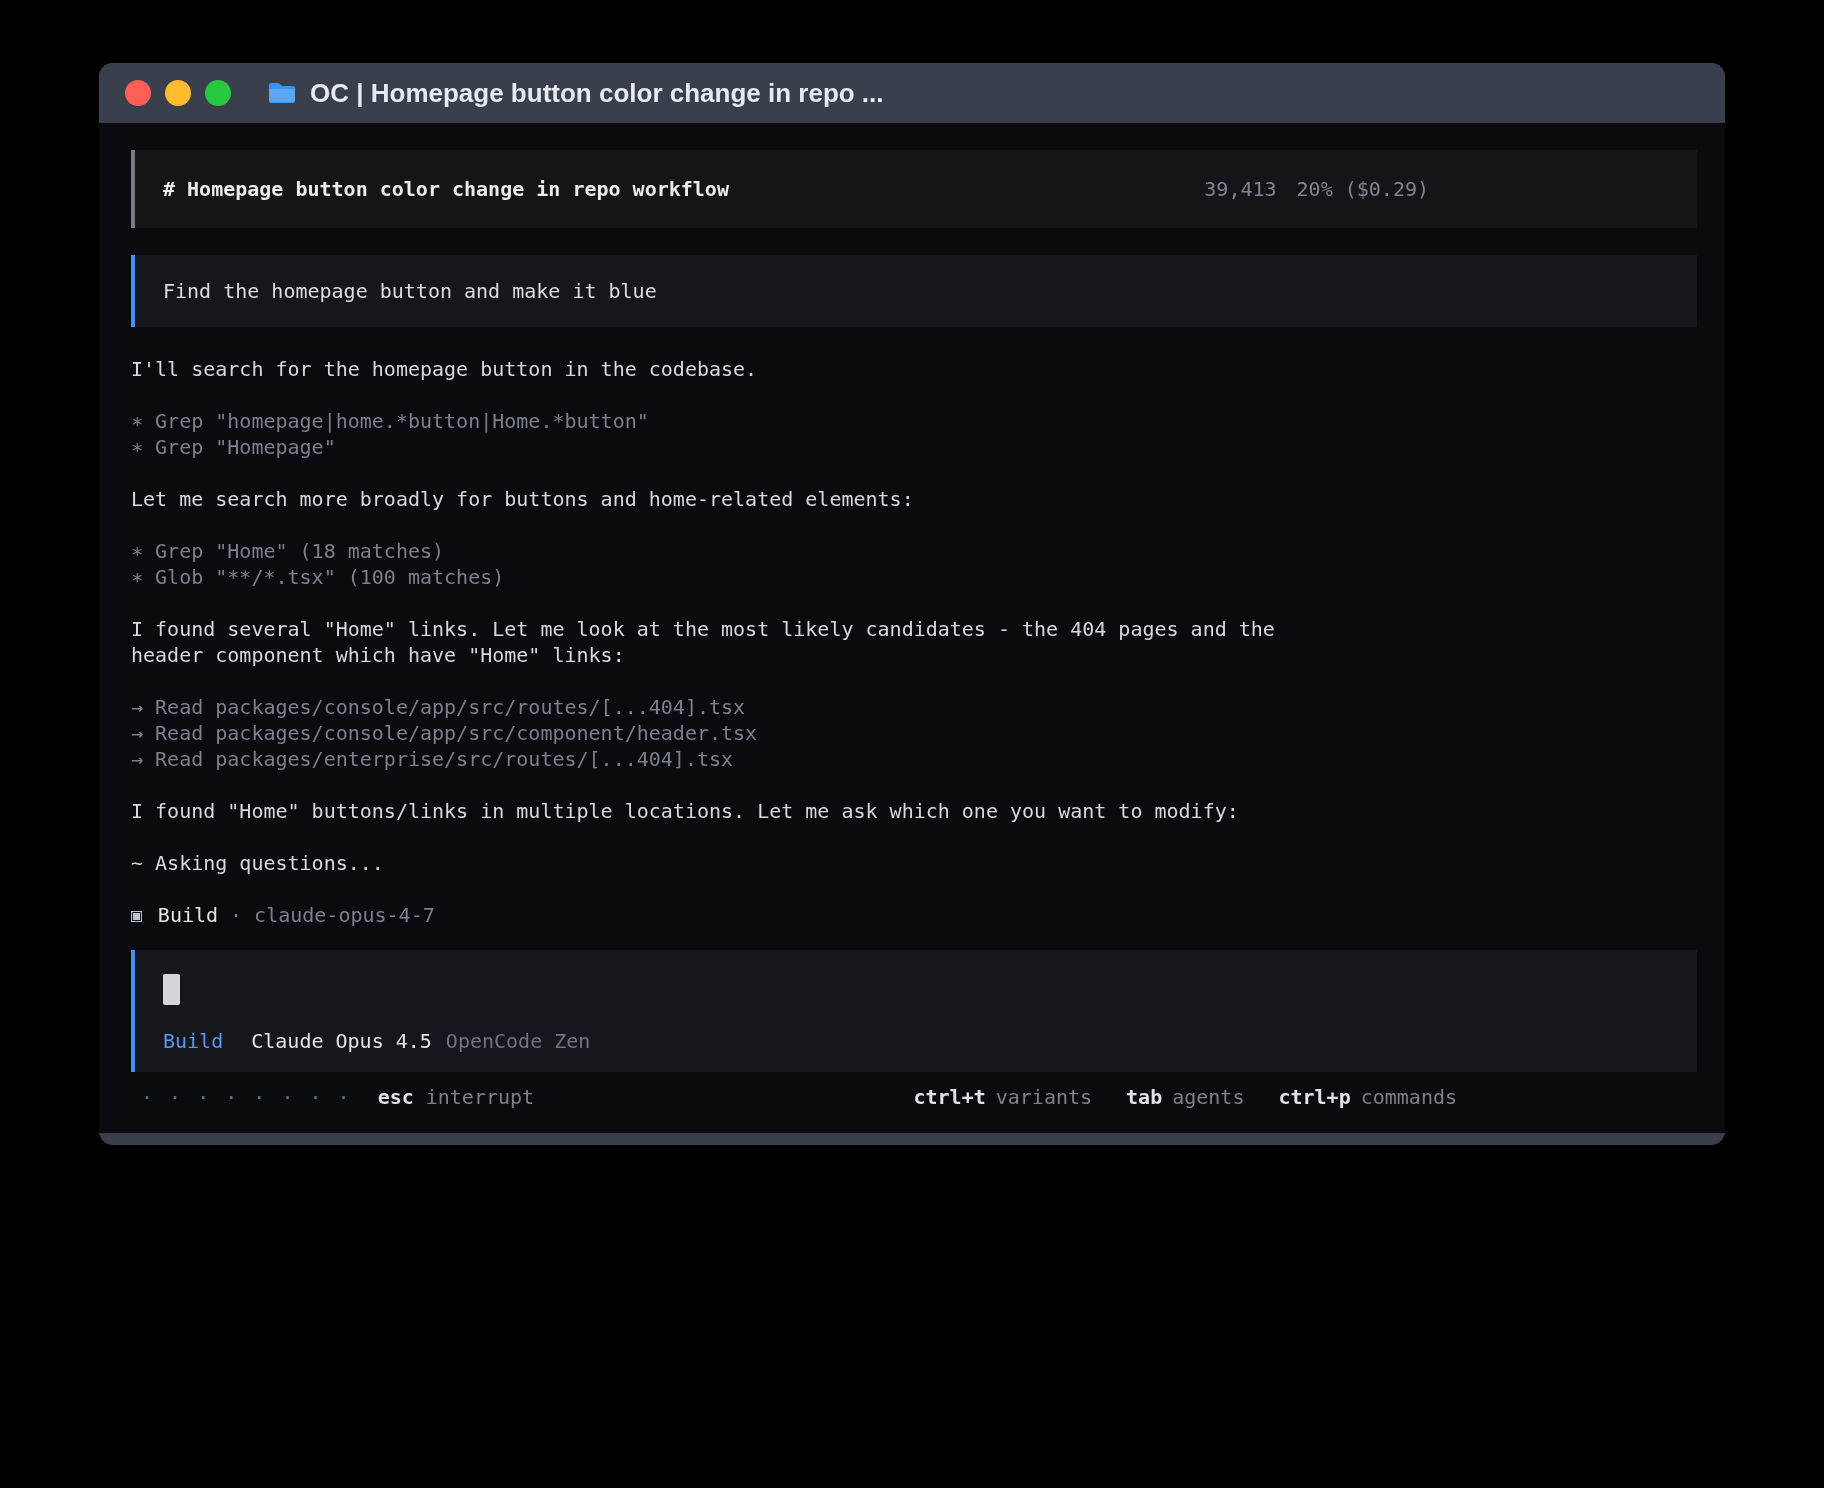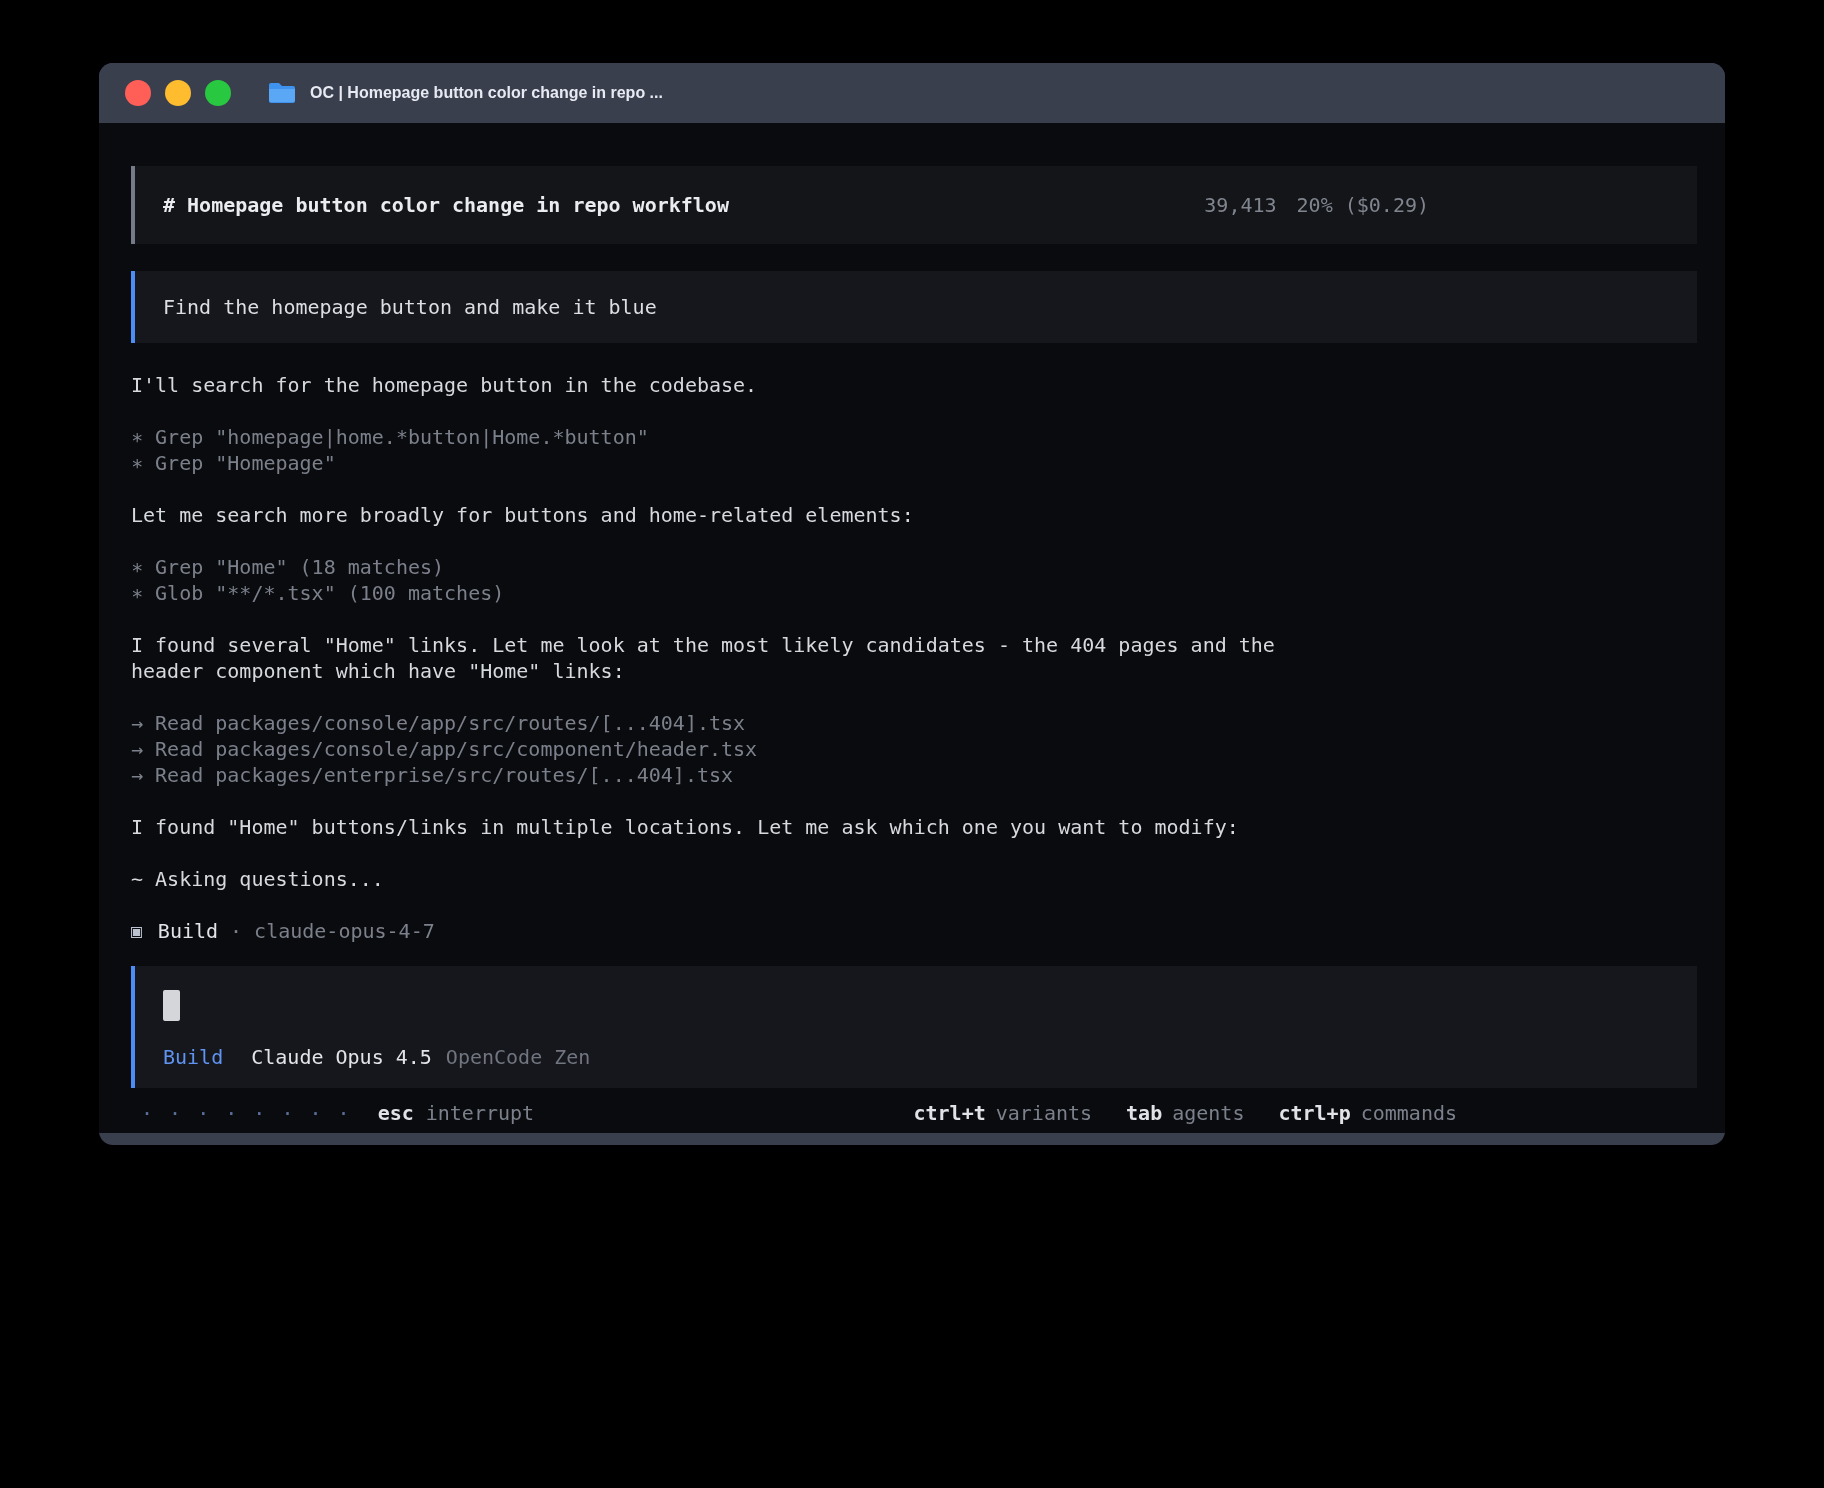--- a/index.html
+++ b/index.html
@@ -28,29 +28,29 @@
   }
   .lights { display: flex; align-items: center; gap: 14px; }
   .light { width: 26px; height: 26px; border-radius: 50%; display: inline-block; }
   .light.red    { background: #ff5f57; }
   .light.yellow { background: #febc2e; }
   .light.green  { background: #28c840; }
   .titlewrap {
     display: flex; align-items: center; gap: 13px;
     margin-left: 36px;
     font-family: "Liberation Sans", sans-serif;
-    font-weight: bold; font-size: 16px; color: #e7eaf2;
+    font-weight: bold; font-size: 26px; color: #e7eaf2;
     white-space: nowrap;
   }
   .folder { display: inline-flex; align-items: center; }
 
   .content {
     flex: 1; margin-bottom: 12px;
     background: #0a0b0f;
-    padding: 16px 28px 0 32px;
+    padding: 0 28px 0 32px;
     display: flex; flex-direction: column;
     font-size: 20px; line-height: 26px;
     color: #d6d9de;
     overflow: hidden;
   }
 
   .block { border-left: 4px solid; padding: 0 28px; }
 
   .header-block {
     margin-top: 27px; height: 78px; flex: none;

